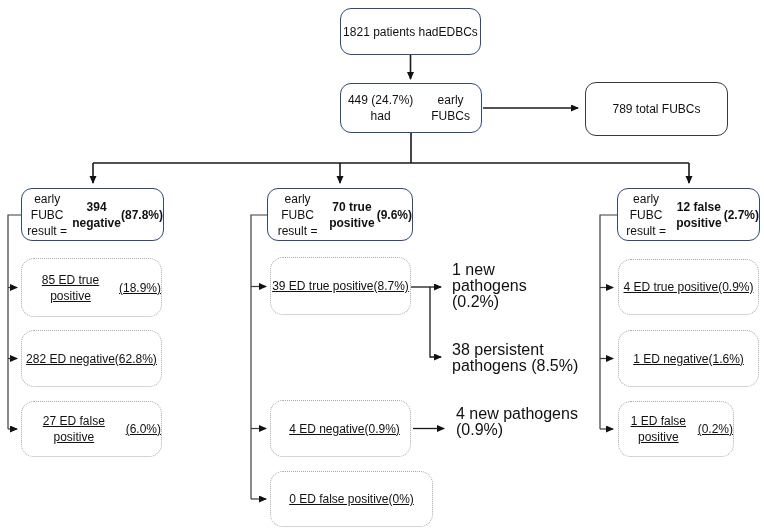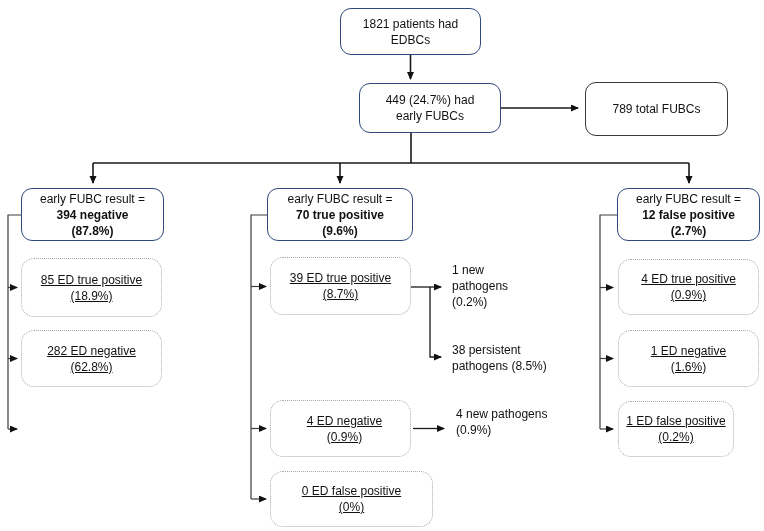--- a/index.html
+++ b/index.html
@@ -11,34 +11,34 @@
     font-family: "Liberation Sans", "DejaVu Sans", sans-serif;
     color: #111111;
     overflow: hidden;
   }
   #connectors { position: absolute; left: 0; top: 0; width: 764px; height: 531px; }
   .box {
     position: absolute;
     box-sizing: border-box;
     background: #ffffff;
     display: flex;
-    flex-direction: column;
+    flex-direction: row;
     justify-content: center;
     align-items: center;
     text-align: center;
     font-size: 12px;
     line-height: 16px;
   }
   .navy { border: 1.5px solid #2e4a7c; border-radius: 11px; }
   .dark { border: 1.2px solid #3a3a3a; border-radius: 11px; }
   .dotted { border: 1px dotted #a9a9a9; border-radius: 13px; text-decoration: underline; }
   .bold { font-weight: 700; }
   .ann {
     position: absolute;
-    font-size: 12px;
+    font-size: 16px;
     line-height: 16px;
     text-align: left;
     white-space: nowrap;
   }
   .ann span { display: block; }
 </style>
 </head>
 <body>
 
 <div id="canvas">
@@ -78,21 +78,21 @@
     <path d="M430,287 V357 H441" fill="none" stroke="#1a1a1a" stroke-width="1.3" marker-end="url(#ah)"></path>
 
     <path d="M413,428.5 H444" fill="none" stroke="#1a1a1a" stroke-width="1.3" marker-end="url(#ah)"></path>
   </svg>
 
   <div class="box navy" style="left:340px; top:8px; width:141px; height:47px;">
     <span>1821 patients had</span>
     <span>EDBCs</span>
   </div>
 
-  <div class="box navy" style="left:340px; top:83px; width:142px; height:50px;margin-left:19px;">
+  <div class="box navy" style="left:340px; top:83px; width:142px; height:50px;">
     <span>449 (24.7%) had</span>
     <span>early FUBCs</span>
   </div>
 
   <div class="box dark" style="left:585px; top:82px; width:143px; height:54px;">
     <span>789 total FUBCs</span>
   </div>
 
   <div class="box navy" style="left:21px; top:188px; width:143px; height:53px;">
     <span>early FUBC result =</span>
@@ -112,20 +112,24 @@
     <span class="bold">(2.7%)</span>
   </div>
 
   <div class="box dotted" style="left:21px; top:258px; width:141px; height:59px;">
     <span>85 ED true positive</span>
     <span>(18.9%)</span>
   </div>
   <div class="box dotted" style="left:21px; top:330px; width:141px; height:57px;">
     <span>282 ED negative</span>
     <span>(62.8%)</span>
+  </div>
+  <div class="box dotted" style="left:21px; top:401px; width:141px; height:56px;">
+    <span>27 ED false positive</span>
+    <span>(6.0%)</span>
   </div>
 
   <div class="box dotted" style="left:270px; top:257px; width:141px; height:58px;">
     <span>39 ED true positive</span>
     <span>(8.7%)</span>
   </div>
   <div class="box dotted" style="left:270px; top:400px; width:141px; height:57px;padding-left:8px;">
     <span>4 ED negative</span>
     <span>(0.9%)</span>
   </div>

